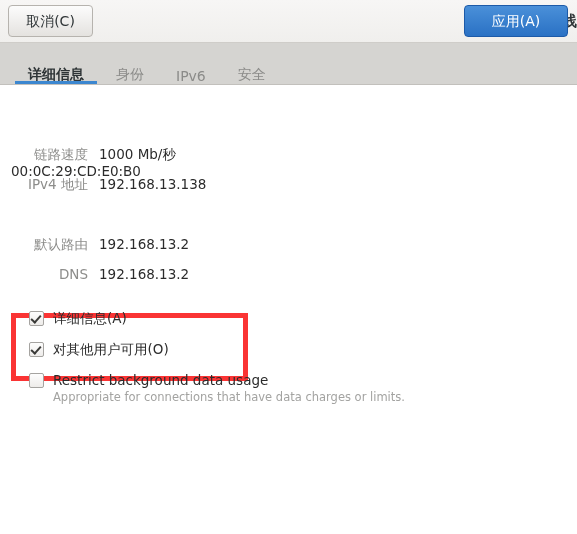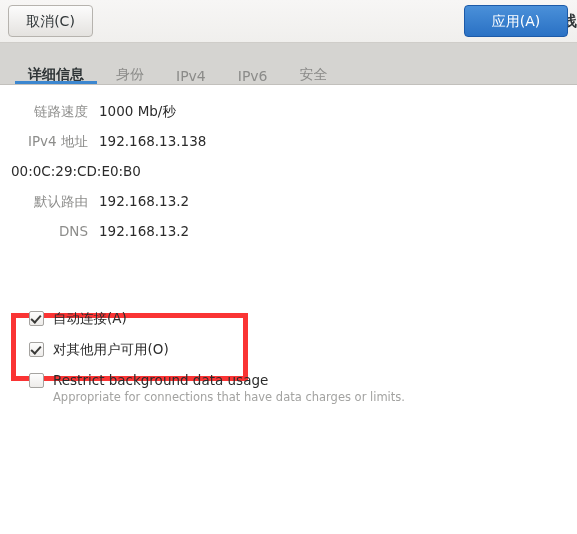--- a/index.html
+++ b/index.html
@@ -125,20 +125,21 @@
     align-items: baseline;
     height: 30px;
   }
   .detail-label {
     width: 88px;
     text-align: right;
     font-size: 13.5px;
     color: #8d8d8b;
     padding-right: 0;
     white-space: nowrap;
+    margin-top: 43px;
   }
   .detail-value {
     font-size: 13.5px;
     color: #2b2b2b;
     padding-left: 11px;
     white-space: nowrap;
   }
 
   
   #highlight-box {
@@ -208,23 +209,20 @@
 </div>
 
 <div id="tab-bar">
     <div class="tab active">
       <span>详细信息</span>
     </div>
     <div class="tab">
       <span>身份</span>
     </div>
     <div class="tab">
-      <span>IPv4</span>
-    </div>
-    <div class="tab">
       <span>IPv6</span>
     </div>
     <div class="tab">
       <span>安全</span>
     </div>
   </div>
 
 <div id="content">
   <div id="detail-list">
       <div class="detail-row">
@@ -245,21 +243,21 @@
       <div class="detail-row">
         <div class="detail-label">DNS</div>
         <div class="detail-value">192.168.13.2</div>
       </div>
     </div>
   <div id="highlight-box" style="border-color: rgb(250, 52, 52);"></div>
   <div id="options">
       <div class="option-row">
         <div class="checkbox checked"></div>
         <div class="option-text">
-          <div class="option-label">自动连接(A)</div>
+          <div class="option-label">详细信息(A)</div>
         </div>
       </div>
       <div class="option-row">
         <div class="checkbox checked"></div>
         <div class="option-text">
           <div class="option-label">对其他用户可用(O)</div>
         </div>
       </div>
       <div class="option-row">
         <div class="checkbox"></div>

